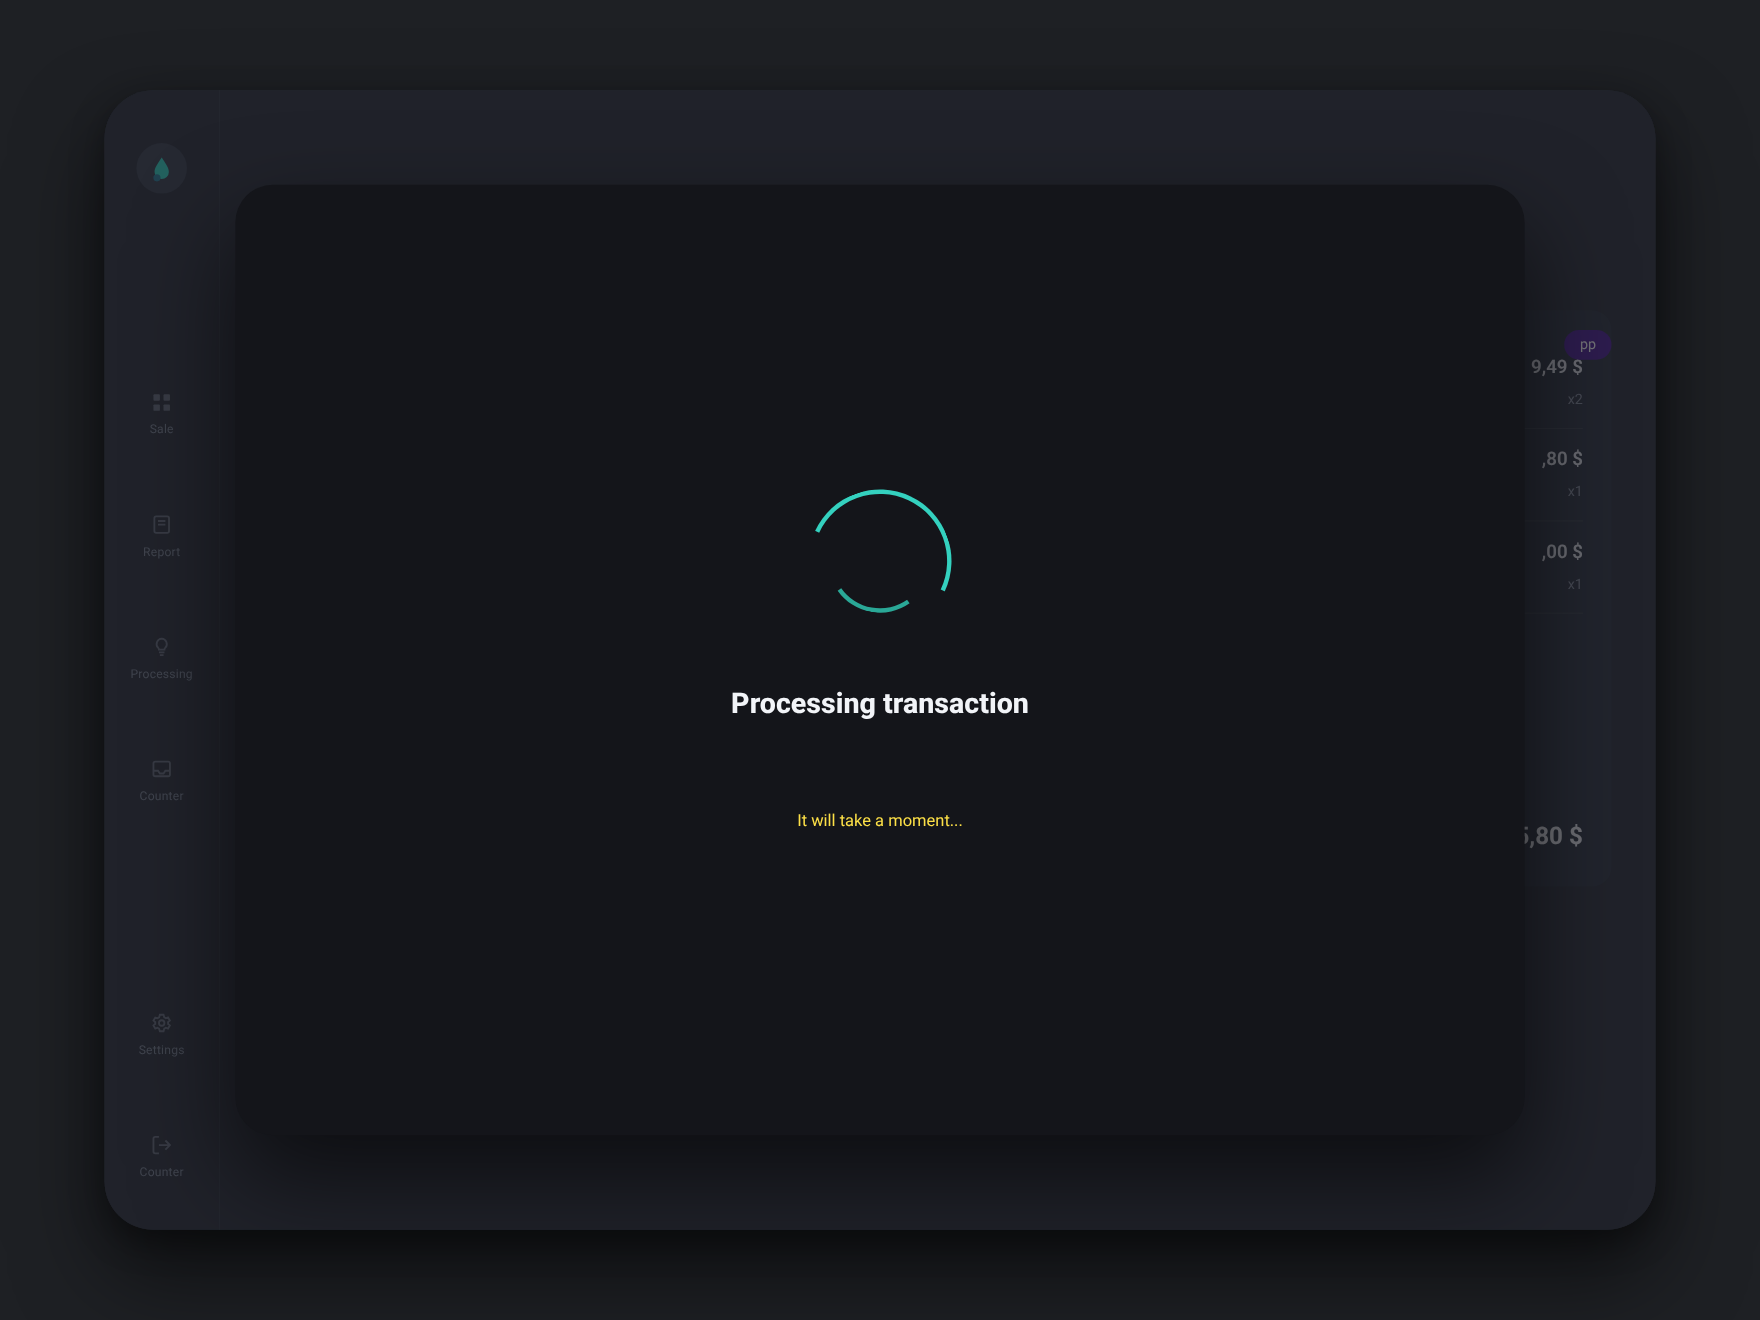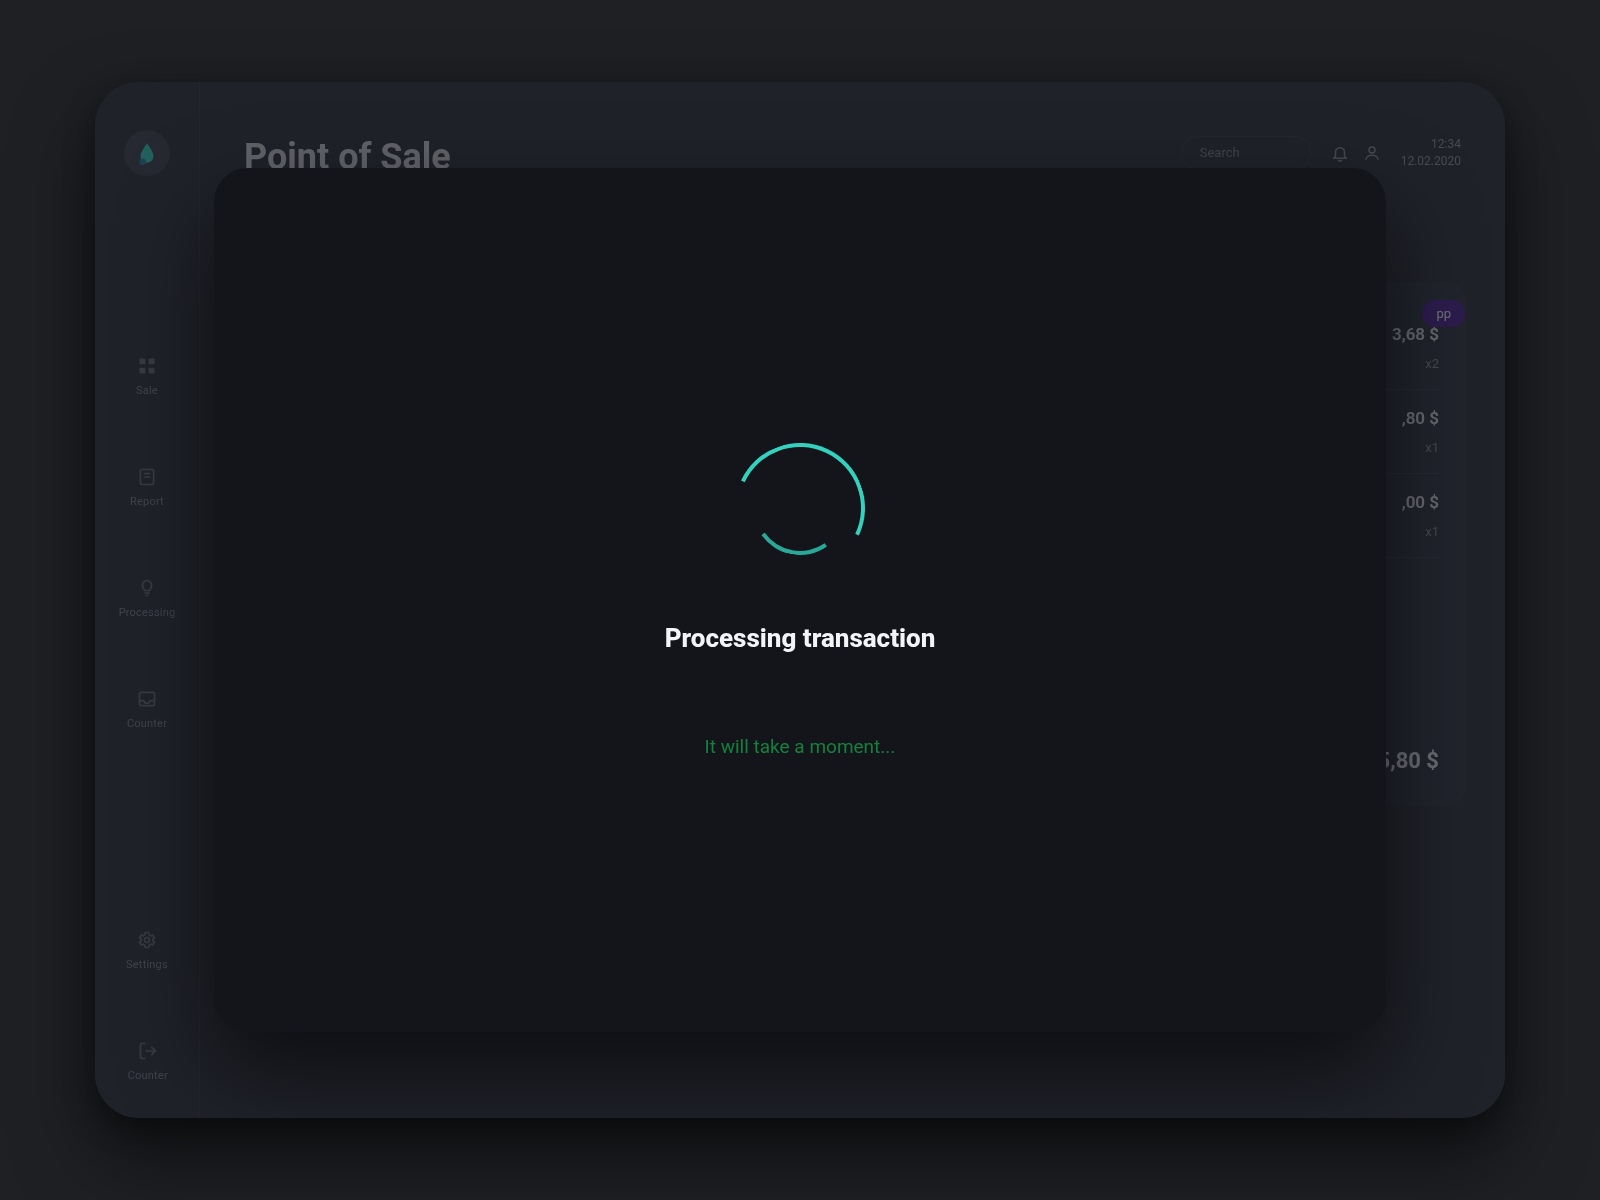--- a/index.html
+++ b/index.html
@@ -38,21 +38,21 @@
     border-radius: 50%;
     background: #3a3f4c;
     display:flex; align-items:center; justify-content:center;
     position: relative;
   }
   .logo svg { display:block; }
   .nav { margin-top: 180px; display:flex; flex-direction:column; gap:70px; align-items:center; flex:1;}
   .nav-item { display:flex; flex-direction:column; align-items:center; gap:8px; color:#7c8393; cursor:pointer;}
   .nav-item svg { opacity:.65;}
   .nav-item span { font-size: 11px; letter-spacing:.2px; }
-  .sidebar-bottom { display:flex; flex-direction:column; gap:70px; align-items:flex-end; padding-bottom: 36px;}
+  .sidebar-bottom { display:flex; flex-direction:column; gap:70px; align-items:center; padding-bottom: 46px;}
   
   .main { flex:1; padding: 54px 44px 40px 44px; display:flex; flex-direction:column; position:relative;}
   .topbar { display:flex; align-items:flex-start; justify-content:space-between;}
   .title { color:#d4d7de; font-size: 36px; font-weight:700;}
   .top-right { display:flex; align-items:center; gap:20px;}
   .search-pill { background:#2a2e38; border:1px solid rgba(255,255,255,.06); border-radius:999px; padding:8px 18px; color:#7c8393; font-size:13px; min-width:130px;}
   .top-icons { display:flex; gap:14px; color:#8a90a0;}
   .datetime { text-align:right; color:#9097a7; font-size:12px; line-height:1.4;}
   
   .order-panel {
@@ -95,21 +95,21 @@
     border-radius:50%;
     border: 4px solid transparent;
   }
   .spinner .arc1 { border-top-color:#34d1bf; border-right-color:#34d1bf; transform: rotate(-20deg);}
   .spinner .arc2 {
     inset: 18px;
     border-bottom-color:#2aa897;
     transform: rotate(10deg);
   }
   .modal-title { color:#f2f4f8; font-size:26px; font-weight:800;}
-  .modal-sub { color:#15803d; font-size:19px;margin-top:32px;}
+  .modal-sub { color:#fde047; font-size:15px;margin-top:32px;}
 </style>
 </head>
 <body>
 
 <div class="device">
 
   <div class="sidebar">
     <div class="logo">
       <svg width="26" height="26" viewBox="0 0 24 24">
         <path d="M12 3 C8 9 6 12 6 15 a6 6 0 0 0 12 0 c0-3-2-6-6-12z" fill="#34d1bf"></path>
@@ -160,48 +160,28 @@
         <svg width="20" height="20" viewBox="0 0 24 24" fill="none" stroke="#8a90a0" stroke-width="2">
             <path d="M9 21H5a2 2 0 0 1-2-2V5a2 2 0 0 1 2-2h4"></path>
             <path d="M16 17l5-5-5-5M21 12H9"></path>
           </svg>
         <span>Counter</span>
       </div>
     </div>
   </div>
 
   <div class="main">
-    <div class="topbar">
-      <div class="title">Point of Sale</div>
-      <div class="top-right">
-        <div class="search-pill">Search</div>
-        <div class="top-icons">
-          <svg width="18" height="18" viewBox="0 0 24 24" fill="none" stroke="#8a90a0" stroke-width="2">
-              <path d="M18 16v-5a6 6 0 1 0-12 0v5l-2 3h16z"></path>
-              <path d="M10 21a2 2 0 0 0 4 0"></path>
-            </svg>
-          <svg width="18" height="18" viewBox="0 0 24 24" fill="none" stroke="#8a90a0" stroke-width="2">
-              <circle cx="12" cy="8" r="4"></circle>
-              <path d="M4 21c0-4 4-6 8-6s8 2 8 6"></path>
-            </svg>
-        </div>
-        <div class="datetime">
-          <div>12:34</div>
-          <div>12.02.2020</div>
-        </div>
-      </div>
-    </div>
 
     <div class="pill-red">pp</div>
 
     <div class="order-panel">
       <div class="order-row">
         <div class="row-top">
             <span></span>
-            <span>3,68 $</span>
+            <span>9,49 $</span>
           </div>
         <div class="row-bot">
             <span></span>
             <span>x2</span>
           </div>
       </div>
       <div class="order-row">
         <div class="row-top">
             <span></span>
             <span>,80 $</span>

